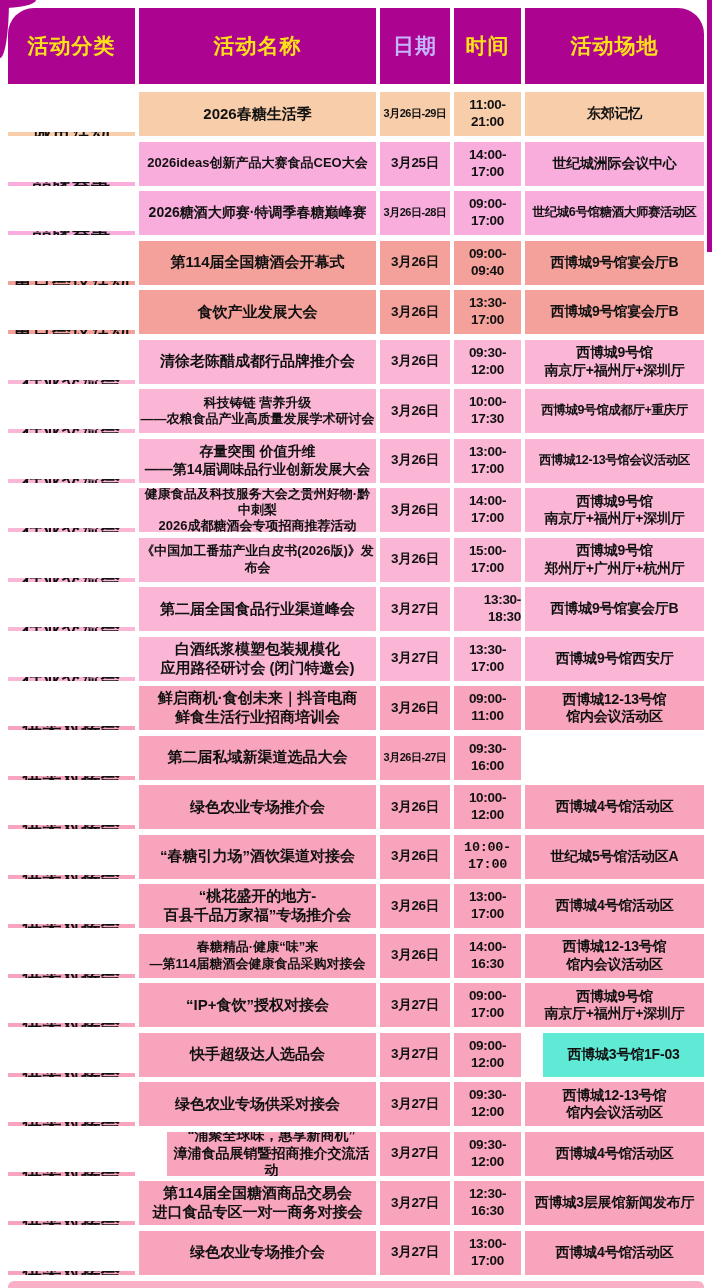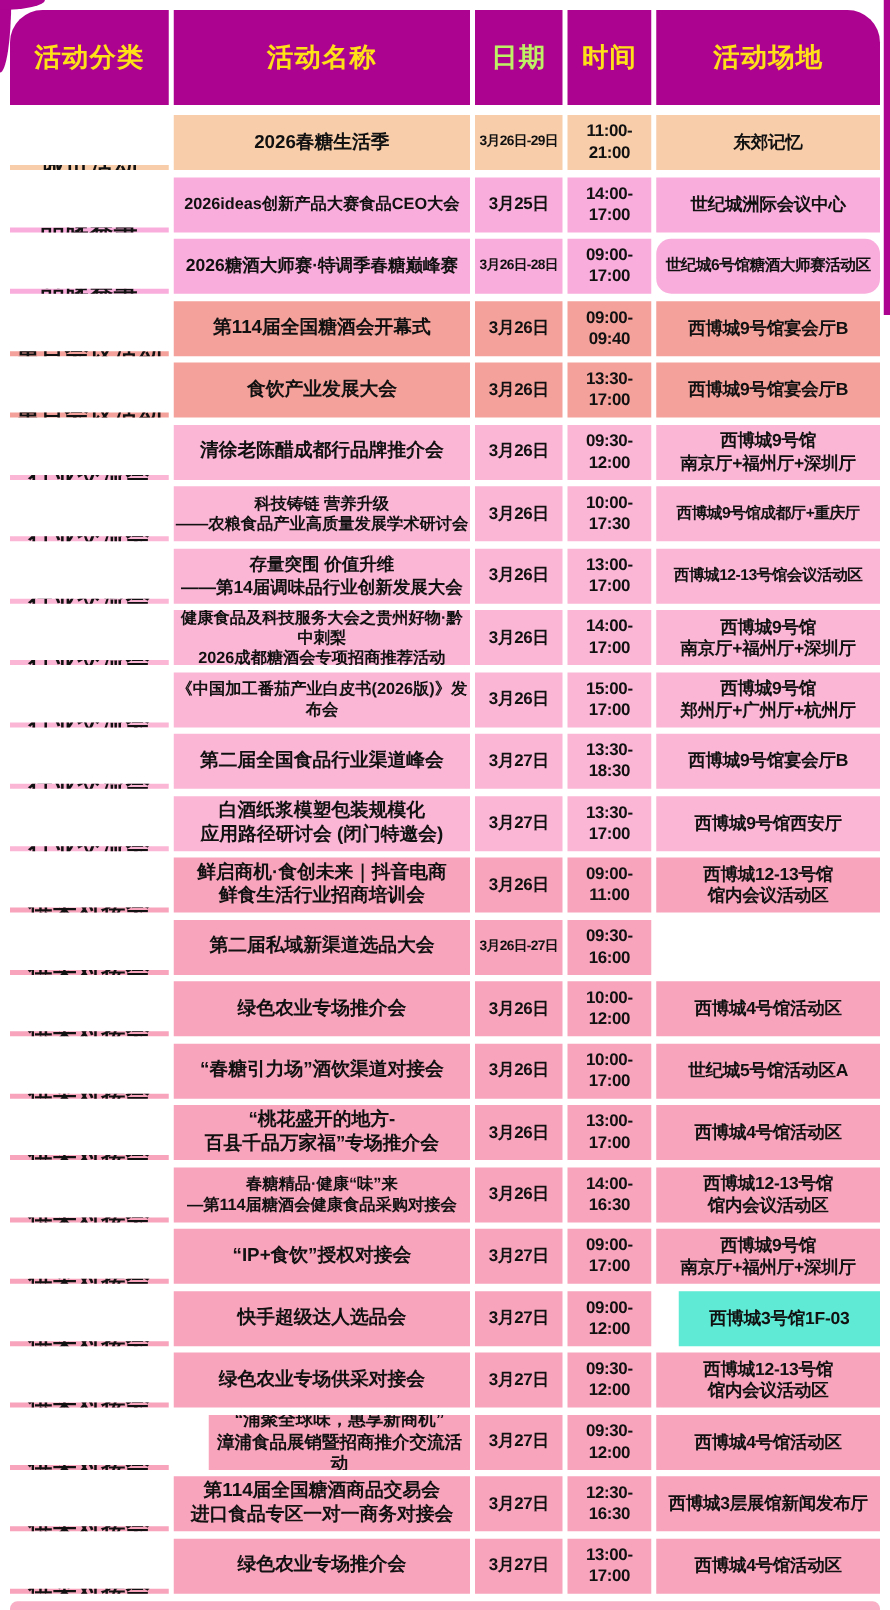--- a/index.html
+++ b/index.html
@@ -41,21 +41,21 @@
 <body>
 
 <div class="corner-tl-v" style="background: rgb(172, 3, 144);"></div>
 <div class="corner-tl-h" style="background: rgb(172, 3, 144);"></div>
 <div class="edge-right" style="background: rgb(172, 3, 144);"></div>
 
 <div class="table-wrap">
   <div class="grid-row header-row">
     <div class="header-cell first" style="background: rgb(172, 3, 144); color: rgb(255, 225, 24);">活动分类</div>
     <div class="header-cell" style="background: rgb(172, 3, 144); color: rgb(255, 225, 24);">活动名称</div>
-    <div class="header-cell" style="background: rgb(172, 3, 144); color: #bef264;">日期</div>
+    <div class="header-cell" style="background: rgb(172, 3, 144); color: #c4b5fd;">日期</div>
     <div class="header-cell" style="background: rgb(172, 3, 144); color: rgb(255, 225, 24);">时间</div>
     <div class="header-cell last" style="background: rgb(172, 3, 144); color: rgb(255, 225, 24);">活动场地</div>
   </div>
   <div class="rows" id="rows">
       <div class="grid-row data-row">
     <div class="cell category" style="background: rgb(248, 205, 170);">城市活动</div>
     <div class="cell name" style="background: rgb(248, 205, 170); font-size: 15px;">2026春糖生活季</div>
     <div class="cell date small" style="background: rgb(248, 205, 170);">3月26日-29日</div>
     <div class="cell time" style="background: rgb(248, 205, 170);">11:00-21:00</div>
     <div class="cell venue" style="background: rgb(248, 205, 170);">东郊记忆</div>
@@ -65,21 +65,21 @@
     <div class="cell name" style="background: rgb(249, 173, 220); font-size: 13px;">2026ideas创新产品大赛食品CEO大会</div>
     <div class="cell date" style="background: rgb(249, 173, 220);">3月25日</div>
     <div class="cell time" style="background: rgb(249, 173, 220);">14:00-17:00</div>
     <div class="cell venue" style="background: rgb(249, 173, 220);">世纪城洲际会议中心</div>
   </div>
       <div class="grid-row data-row">
     <div class="cell category" style="background: rgb(249, 173, 220);">品牌赛事</div>
     <div class="cell name" style="background: rgb(249, 173, 220); font-size: 14px;">2026糖酒大师赛·特调季春糖巅峰赛</div>
     <div class="cell date small" style="background: rgb(249, 173, 220);">3月26日-28日</div>
     <div class="cell time" style="background: rgb(249, 173, 220);">09:00-17:00</div>
-    <div class="cell venue tight" style="background: rgb(249, 173, 220); border-radius: 12px;">世纪城6号馆糖酒大师赛活动区</div>
+    <div class="cell venue tight" style="background: rgb(249, 173, 220);">世纪城6号馆糖酒大师赛活动区</div>
   </div>
       <div class="grid-row data-row">
     <div class="cell category" style="background: rgb(245, 161, 155);">重点会议活动</div>
     <div class="cell name" style="background: rgb(245, 161, 155); font-size: 15px;">第114届全国糖酒会开幕式</div>
     <div class="cell date" style="background: rgb(245, 161, 155);">3月26日</div>
     <div class="cell time" style="background: rgb(245, 161, 155);">09:00-09:40</div>
     <div class="cell venue" style="background: rgb(245, 161, 155);">西博城9号馆宴会厅B</div>
   </div>
       <div class="grid-row data-row">
     <div class="cell category" style="background: rgb(245, 161, 155);">重点会议活动</div>
@@ -126,21 +126,21 @@
     <div class="cell name" style="background: rgb(251, 182, 214); font-size: 13px;">《中国加工番茄产业白皮书(2026版)》发布会</div>
     <div class="cell date" style="background: rgb(251, 182, 214);">3月26日</div>
     <div class="cell time" style="background: rgb(251, 182, 214);">15:00-17:00</div>
     <div class="cell venue" style="background: rgb(251, 182, 214);">西博城9号馆
 郑州厅+广州厅+杭州厅</div>
   </div>
       <div class="grid-row data-row">
     <div class="cell category" style="background: rgb(251, 182, 214);">行业交流会</div>
     <div class="cell name" style="background: rgb(251, 182, 214); font-size: 15px;">第二届全国食品行业渠道峰会</div>
     <div class="cell date" style="background: rgb(251, 182, 214);">3月27日</div>
-    <div class="cell time" style="background: rgb(251, 182, 214);">13:30-18:30</div>
+    <div class="cell time" style="background: rgb(251, 182, 214); text-align: right;">13:30-18:30</div>
     <div class="cell venue" style="background: rgb(251, 182, 214);">西博城9号馆宴会厅B</div>
   </div>
       <div class="grid-row data-row">
     <div class="cell category" style="background: rgb(251, 182, 214);">行业交流会</div>
     <div class="cell name" style="background: rgb(251, 182, 214); font-size: 15px;">白酒纸浆模塑包装规模化
 应用路径研讨会 (闭门特邀会)</div>
     <div class="cell date" style="background: rgb(251, 182, 214);">3月27日</div>
     <div class="cell time" style="background: rgb(251, 182, 214);">13:30-17:00</div>
     <div class="cell venue" style="background: rgb(251, 182, 214);">西博城9号馆西安厅</div>
   </div>
@@ -163,21 +163,21 @@
     <div class="cell category" style="background: rgb(248, 164, 189);">供采对接会</div>
     <div class="cell name" style="background: rgb(248, 164, 189); font-size: 15px;">绿色农业专场推介会</div>
     <div class="cell date" style="background: rgb(248, 164, 189);">3月26日</div>
     <div class="cell time" style="background: rgb(248, 164, 189);">10:00-12:00</div>
     <div class="cell venue" style="background: rgb(248, 164, 189);">西博城4号馆活动区</div>
   </div>
       <div class="grid-row data-row">
     <div class="cell category" style="background: rgb(248, 164, 189);">供采对接会</div>
     <div class="cell name" style="background: rgb(248, 164, 189); font-size: 15px;">“春糖引力场”酒饮渠道对接会</div>
     <div class="cell date" style="background: rgb(248, 164, 189);">3月26日</div>
-    <div class="cell time" style="background: rgb(248, 164, 189);">10:00-17:00</div>
+    <div class="cell time" style="background: rgb(248, 164, 189); font-family: Liberation Mono, monospace;">10:00-17:00</div>
     <div class="cell venue" style="background: rgb(248, 164, 189);">世纪城5号馆活动区A</div>
   </div>
       <div class="grid-row data-row">
     <div class="cell category" style="background: rgb(248, 164, 189);">供采对接会</div>
     <div class="cell name" style="background: rgb(248, 164, 189); font-size: 15px;">“桃花盛开的地方-
 百县千品万家福”专场推介会</div>
     <div class="cell date" style="background: rgb(248, 164, 189);">3月26日</div>
     <div class="cell time" style="background: rgb(248, 164, 189);">13:00-17:00</div>
     <div class="cell venue" style="background: rgb(248, 164, 189);">西博城4号馆活动区</div>
   </div>

